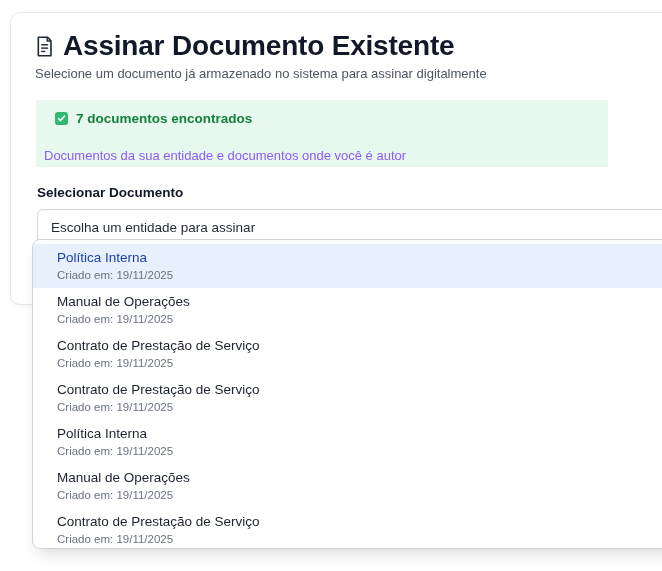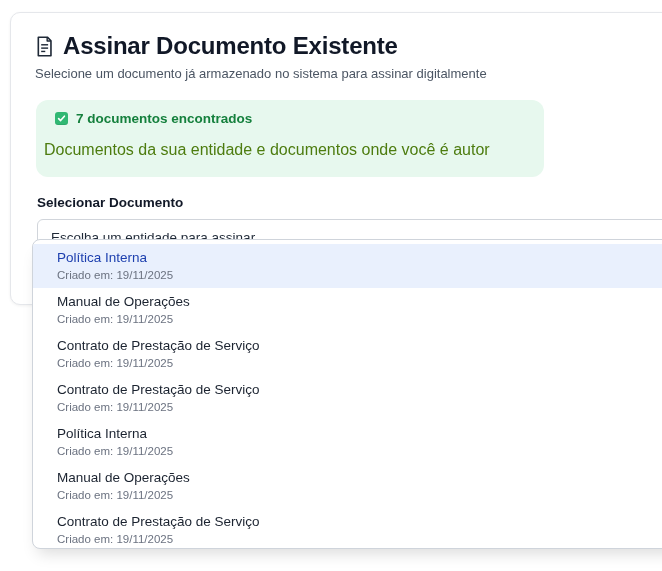--- a/index.html
+++ b/index.html
@@ -21,54 +21,54 @@
     border:1px solid #e5e7eb;
     border-radius:10px;
     box-shadow:0 1px 3px rgba(0,0,0,0.06);
     padding:21px 24px 0 24px;
   }
   .header-row{
     display:flex;align-items:center;gap:9px;
   }
   .doc-icon{display:inline-flex;flex:0 0 auto;}
   .page-title{
-    font-size:24px;font-weight:700;color:#111827;
+    font-size:28px;font-weight:700;color:#111827;
     letter-spacing:-0.2px;line-height:24px;margin:0;
   }
   .page-subtitle{
     margin-top:7px;
     font-size:13px;color:#4b5563;line-height:17px;
   }
   
   .banner{
     margin-top:18px;margin-left:1px;
-    width:508px;
+    width:572px;
     box-sizing:border-box;
     background:#e7f8ee;
-    border-radius:12px;
-    padding:10px 14px 20px 8px;
+    border-radius:0;
+    padding:10px 14px 4px 8px;
   }
   .banner-title-row{
     display:flex;align-items:center;gap:8px;
     margin-left:11px;
   }
   .check-icon{
     width:13px;height:13px;
     border-radius:3px;
     background:#31b873;
     display:inline-flex;align-items:center;justify-content:center;
     flex:0 0 auto;
     box-shadow:inset 0 -1px 0 rgba(0,0,0,0.08);
   }
   .banner-title{
     font-size:13.5px;font-weight:700;color:#15803d;line-height:17px;
   }
   .banner-subtitle{
-    margin-top:15px;
-    font-size:16px;color:#4d7c0f;line-height:15px;
+    margin-top:21px;
+    font-size:13px;color:#8b5cf6;line-height:15px;
   }
   
   .select-label{
     margin-top:17px;margin-left:2px;
     font-size:13.5px;font-weight:600;color:#111827;line-height:17px;
   }
   .doc-select{
     margin-top:8px;margin-left:2px;
     width:636px;height:37px;
     box-sizing:border-box;

